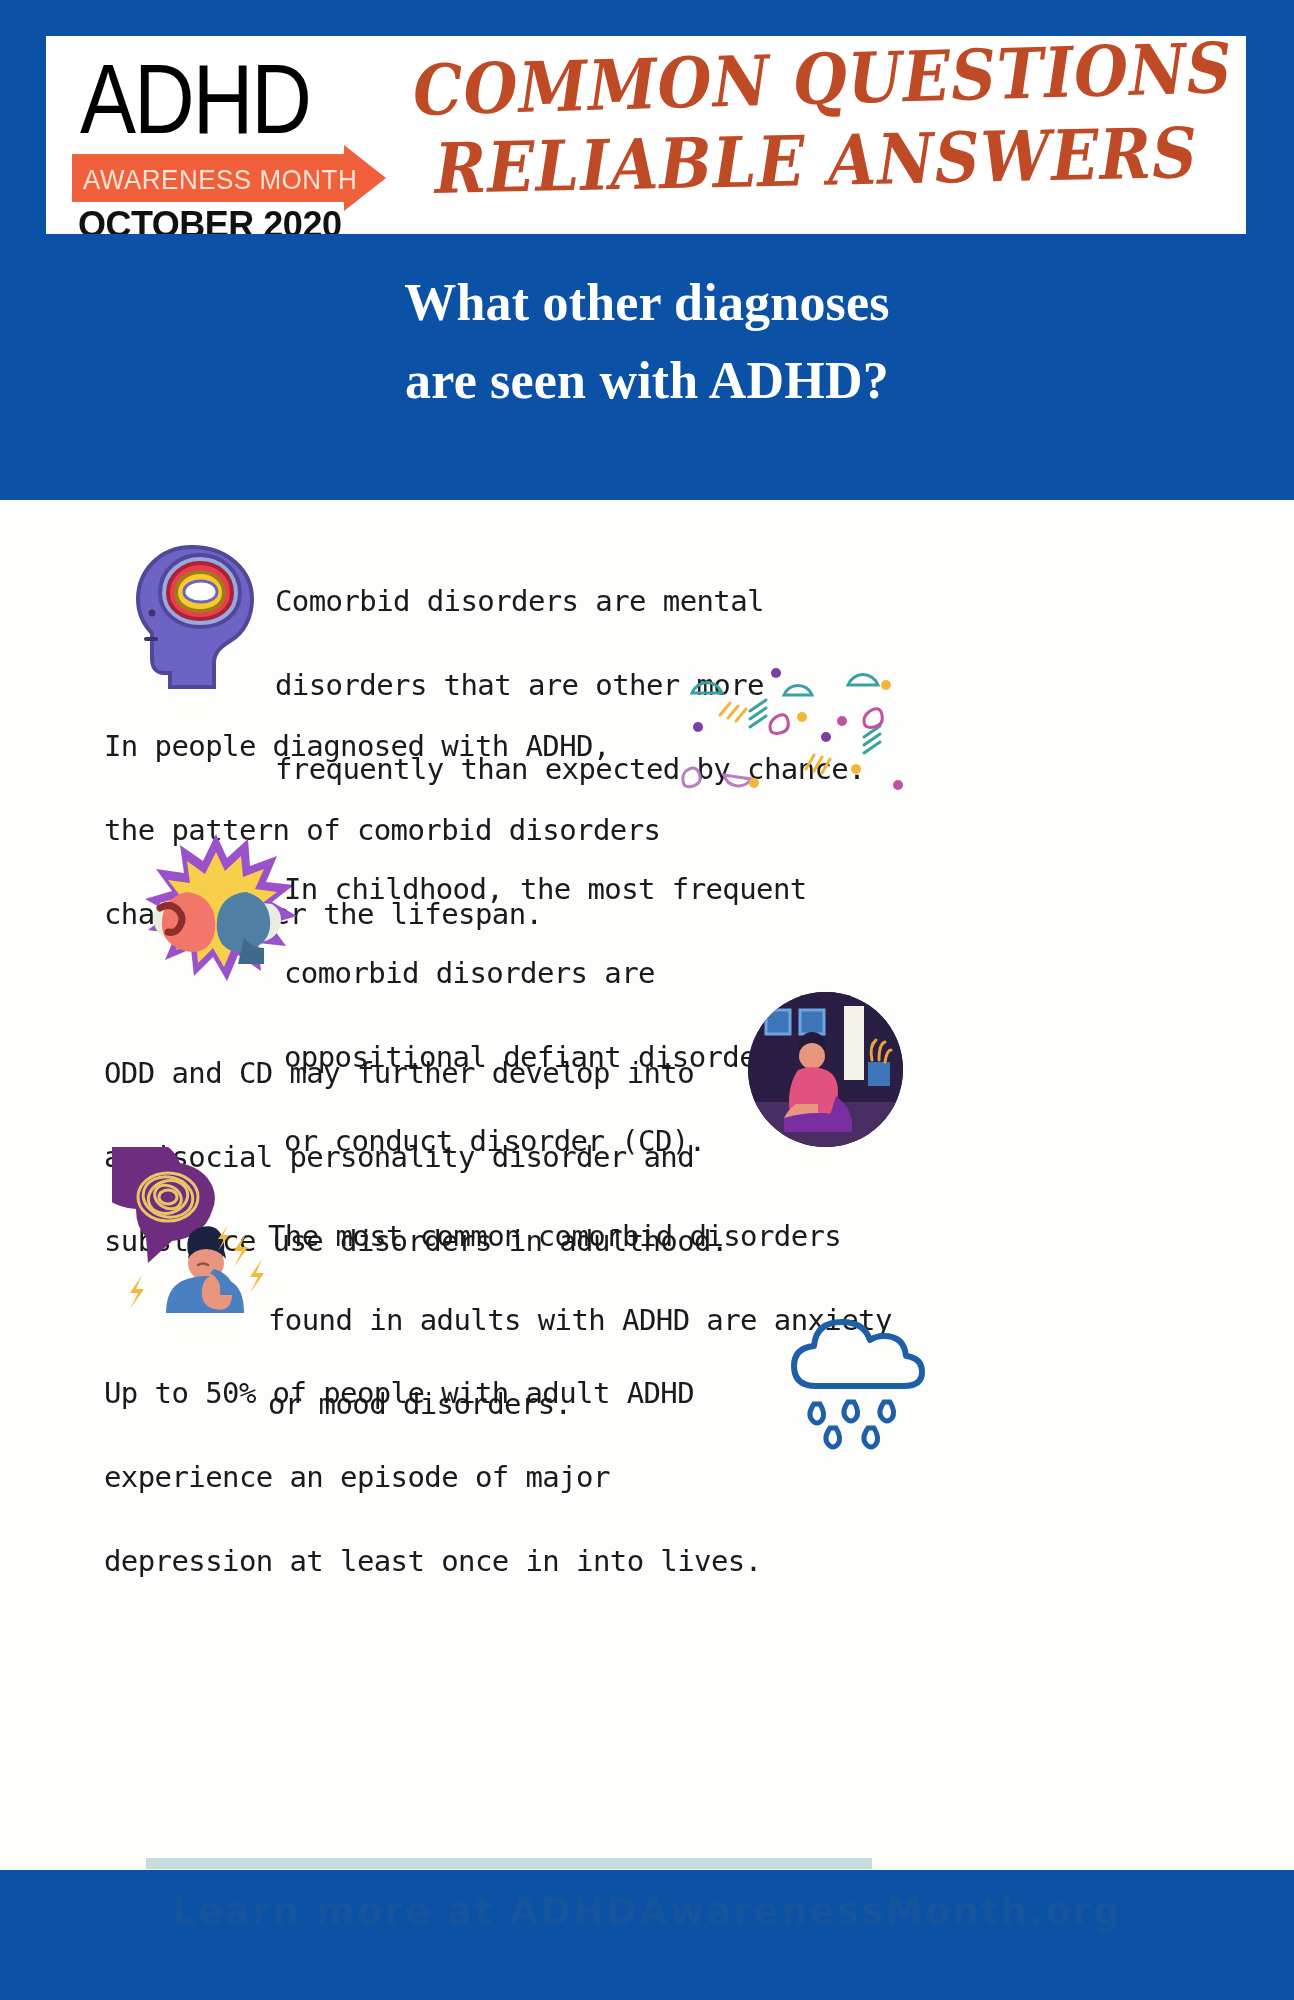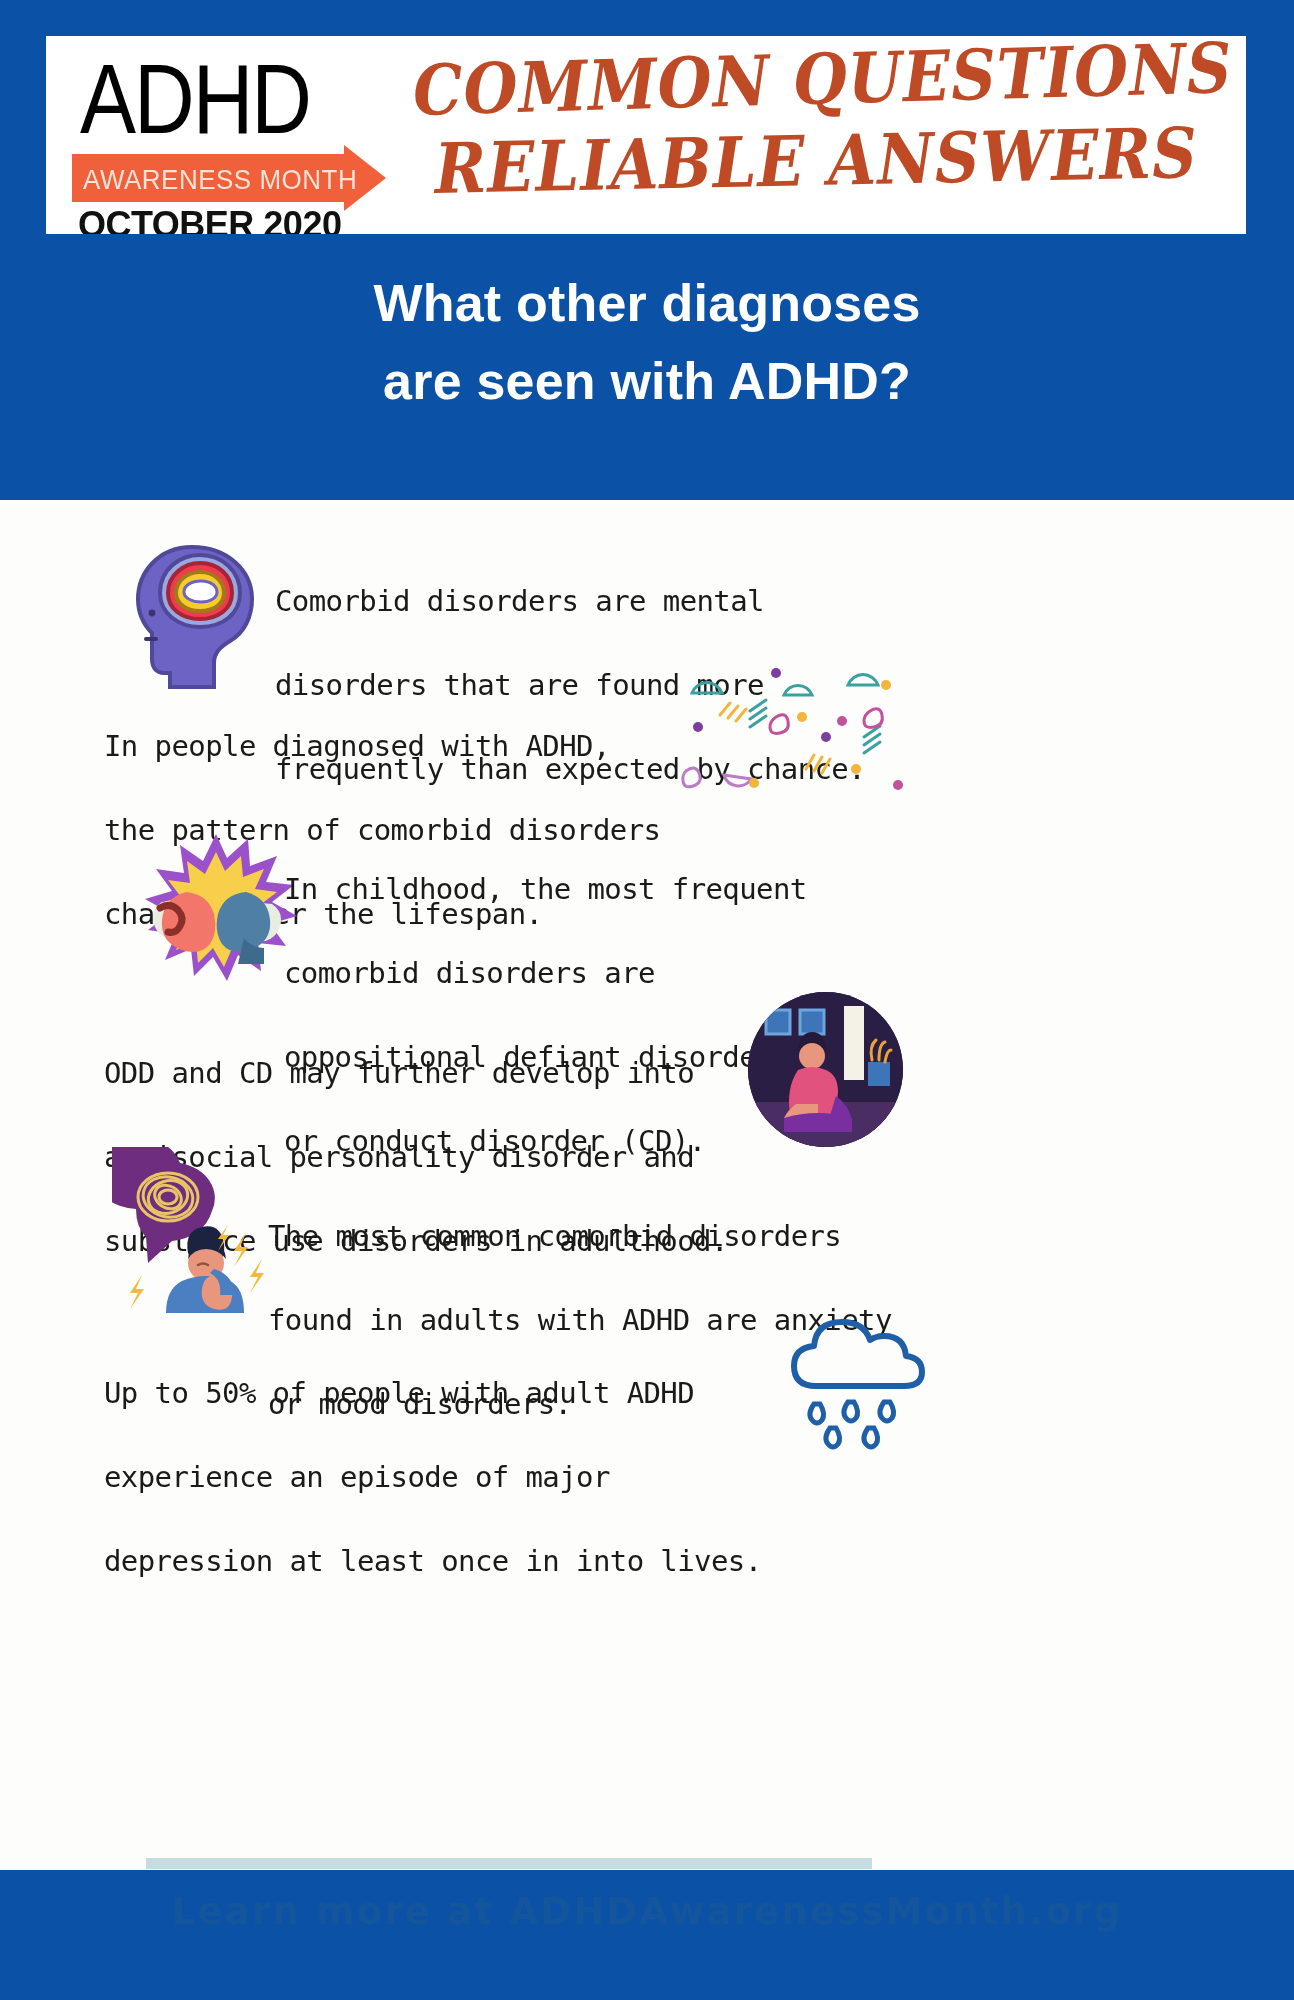--- a/index.html
+++ b/index.html
@@ -139,21 +139,21 @@
   
   .title-wrap {
     position: absolute;
     left: 0;
     top: 240px;
     width: 1294px;
     height: 258px;
     text-align: center;
   }
   .title-line {
-    font-family: Liberation Sans, sans-serif;
+    font-family: Liberation Serif, serif;
     font-weight: bold;
     font-size: 52px;
     color: #ffffff;
     line-height: 62px;
     letter-spacing: 0.2px;
   }
   .title-line.l1 { margin-top: 32px; }
   .title-line.l2 { margin-top: 16px; }
 
   
@@ -287,21 +287,21 @@
           <path d="M30 52 C30 28 50 14 70 14 C92 14 110 30 110 52 C110 72 94 86 70 86 C48 86 30 72 30 52 Z" fill="#9AA8E0" stroke="#504898" stroke-width="4"></path>
           <path d="M38 52 C38 33 55 22 70 22 C88 22 102 34 102 52 C102 68 88 78 70 78 C52 78 38 68 38 52 Z" fill="#EE3B4E" stroke="#A52435" stroke-width="4"></path>
           <path d="M46 52 C46 39 58 31 70 31 C84 31 94 40 94 52 C94 63 84 70 70 70 C57 70 46 63 46 52 Z" fill="#F7CB2C" stroke="#A07B17" stroke-width="4"></path>
           <path d="M54 51 C54 44 62 40 71 40 C81 40 87 45 87 51 C87 57 80 61 71 61 C62 61 54 57 54 51 Z" fill="#FFFFFF" stroke="#6C63C4" stroke-width="3"></path>
           <circle cx="22" cy="72" r="3.4" fill="#3C3470"></circle>
           <path d="M16 98 l10 0" stroke="#3C3470" stroke-width="4" stroke-linecap="round"></path>
         </svg>
       </div>
       <div class="para" style="position:absolute;left:275px;top:22px;width:780px;">
         <span class="para-line">Comorbid disorders are mental</span>
-        <span class="para-line">disorders that are found more</span>
+        <span class="para-line">disorders that are other more</span>
         <span class="para-line">frequently than expected by chance.</span>
       </div>
     </div>
 
     <div class="block" style="left:0;top:165px;width:1294px;height:155px;">
       <div class="para" style="position:absolute;left:104px;top:18px;width:620px;">
         <span class="para-line">In people diagnosed with ADHD,</span>
         <span class="para-line">the pattern of comorbid disorders</span>
         <span class="para-line">changes over the lifespan.</span>
       </div>

